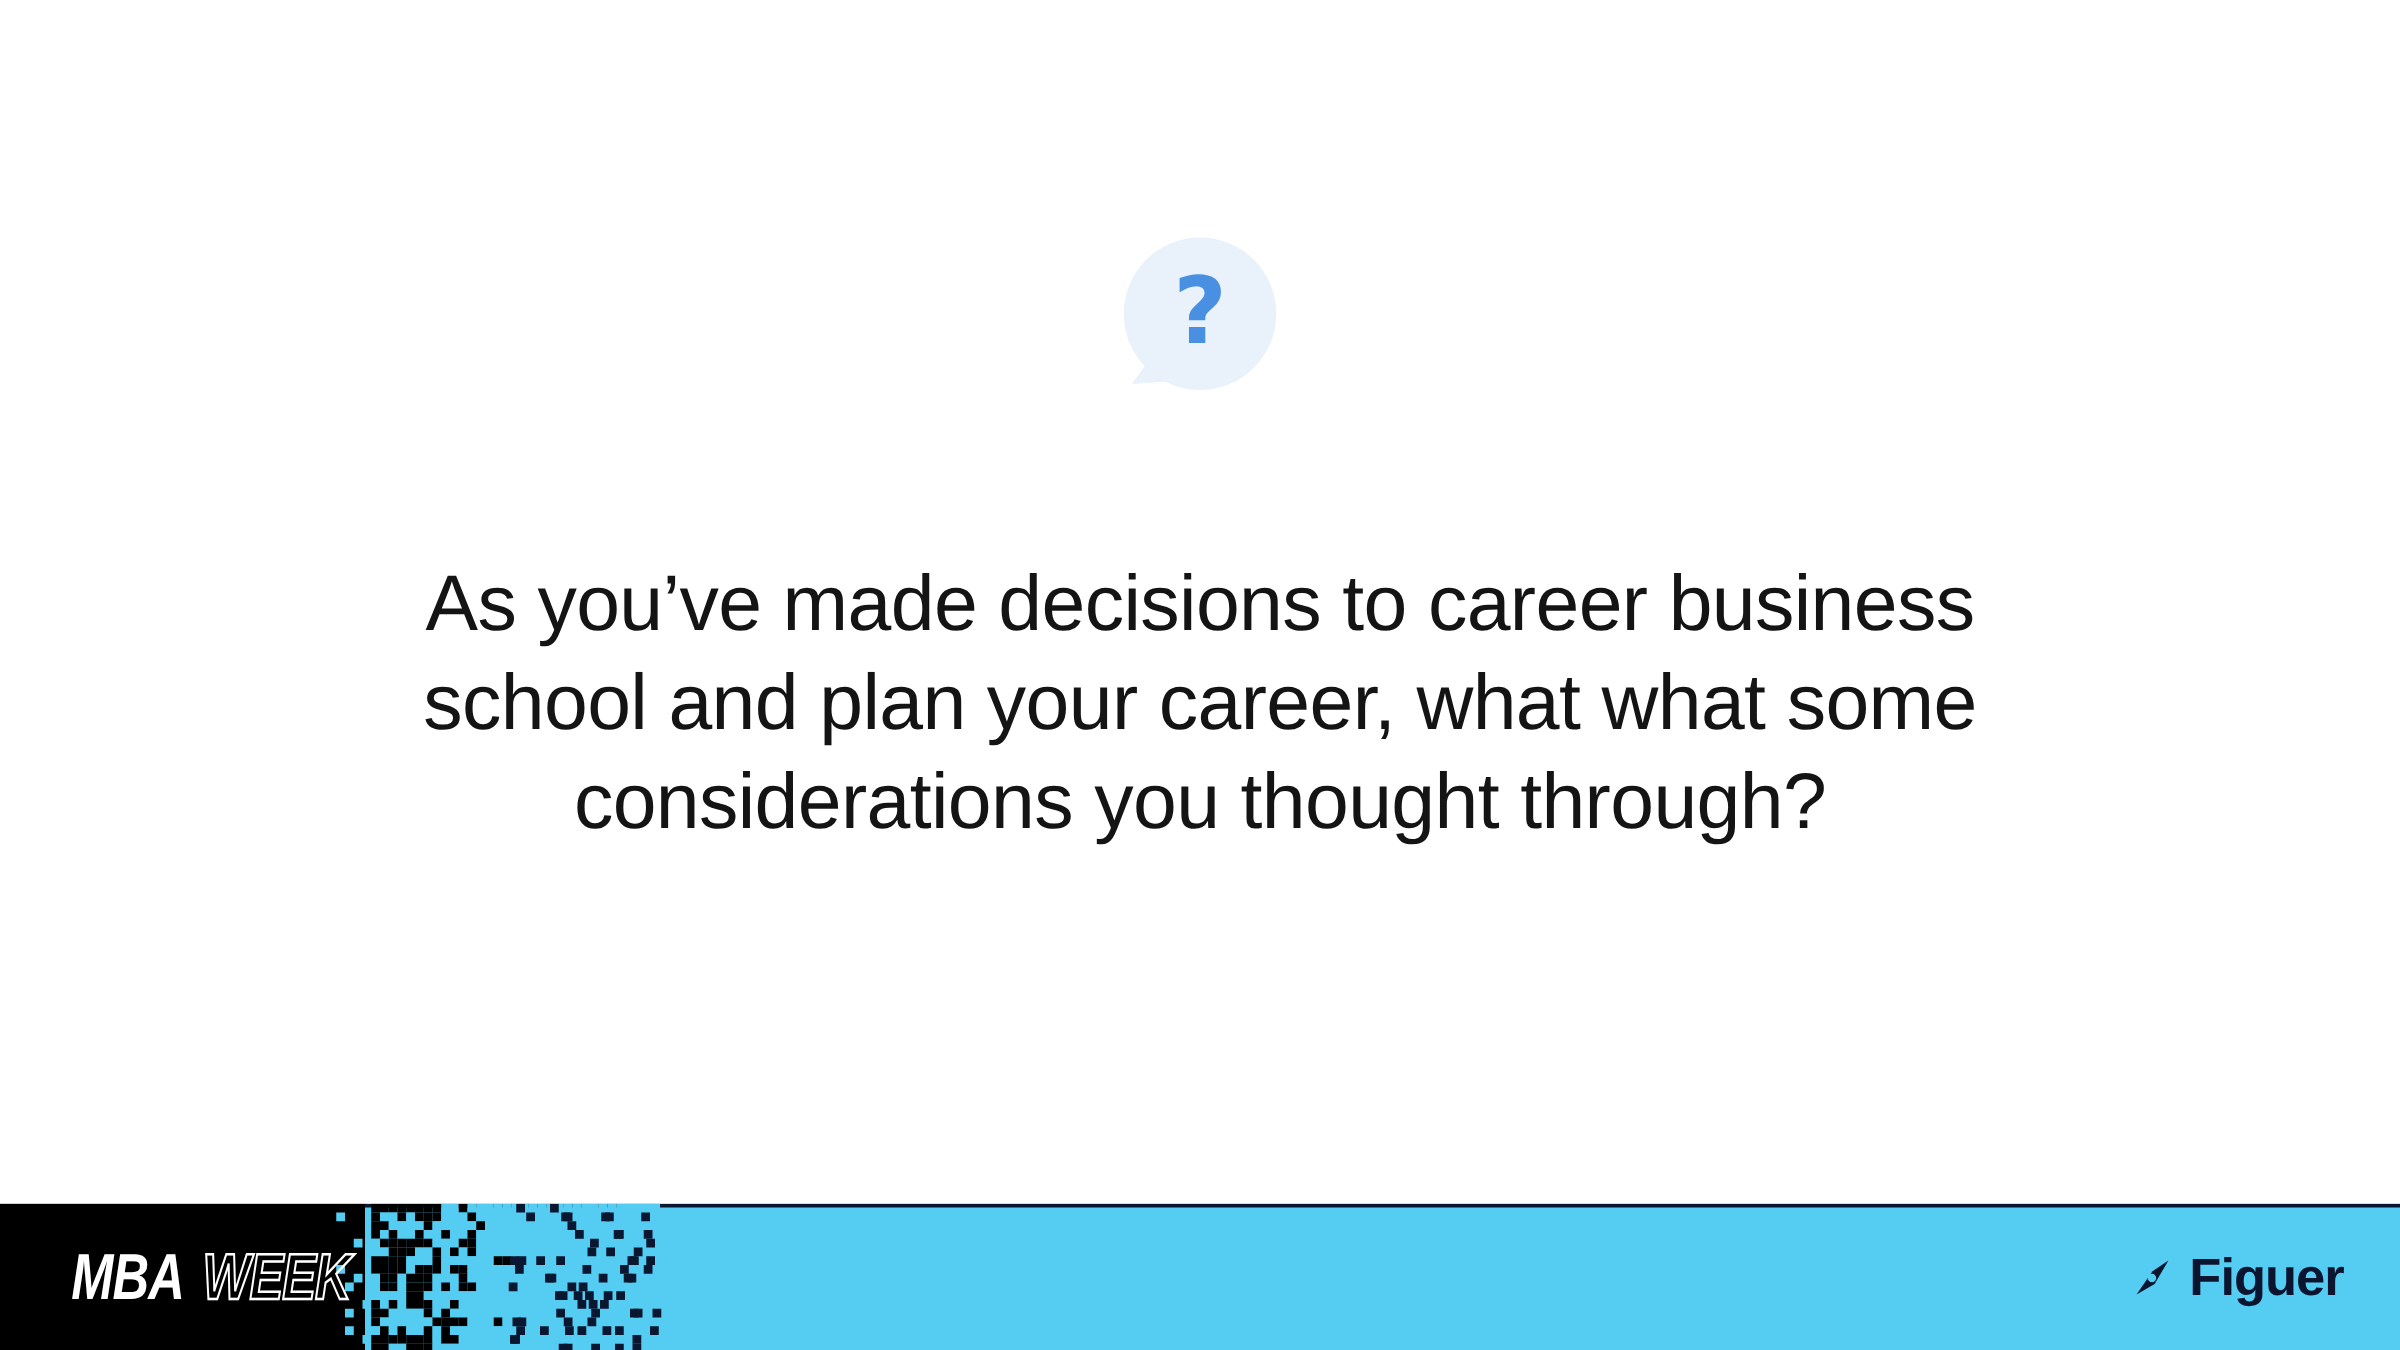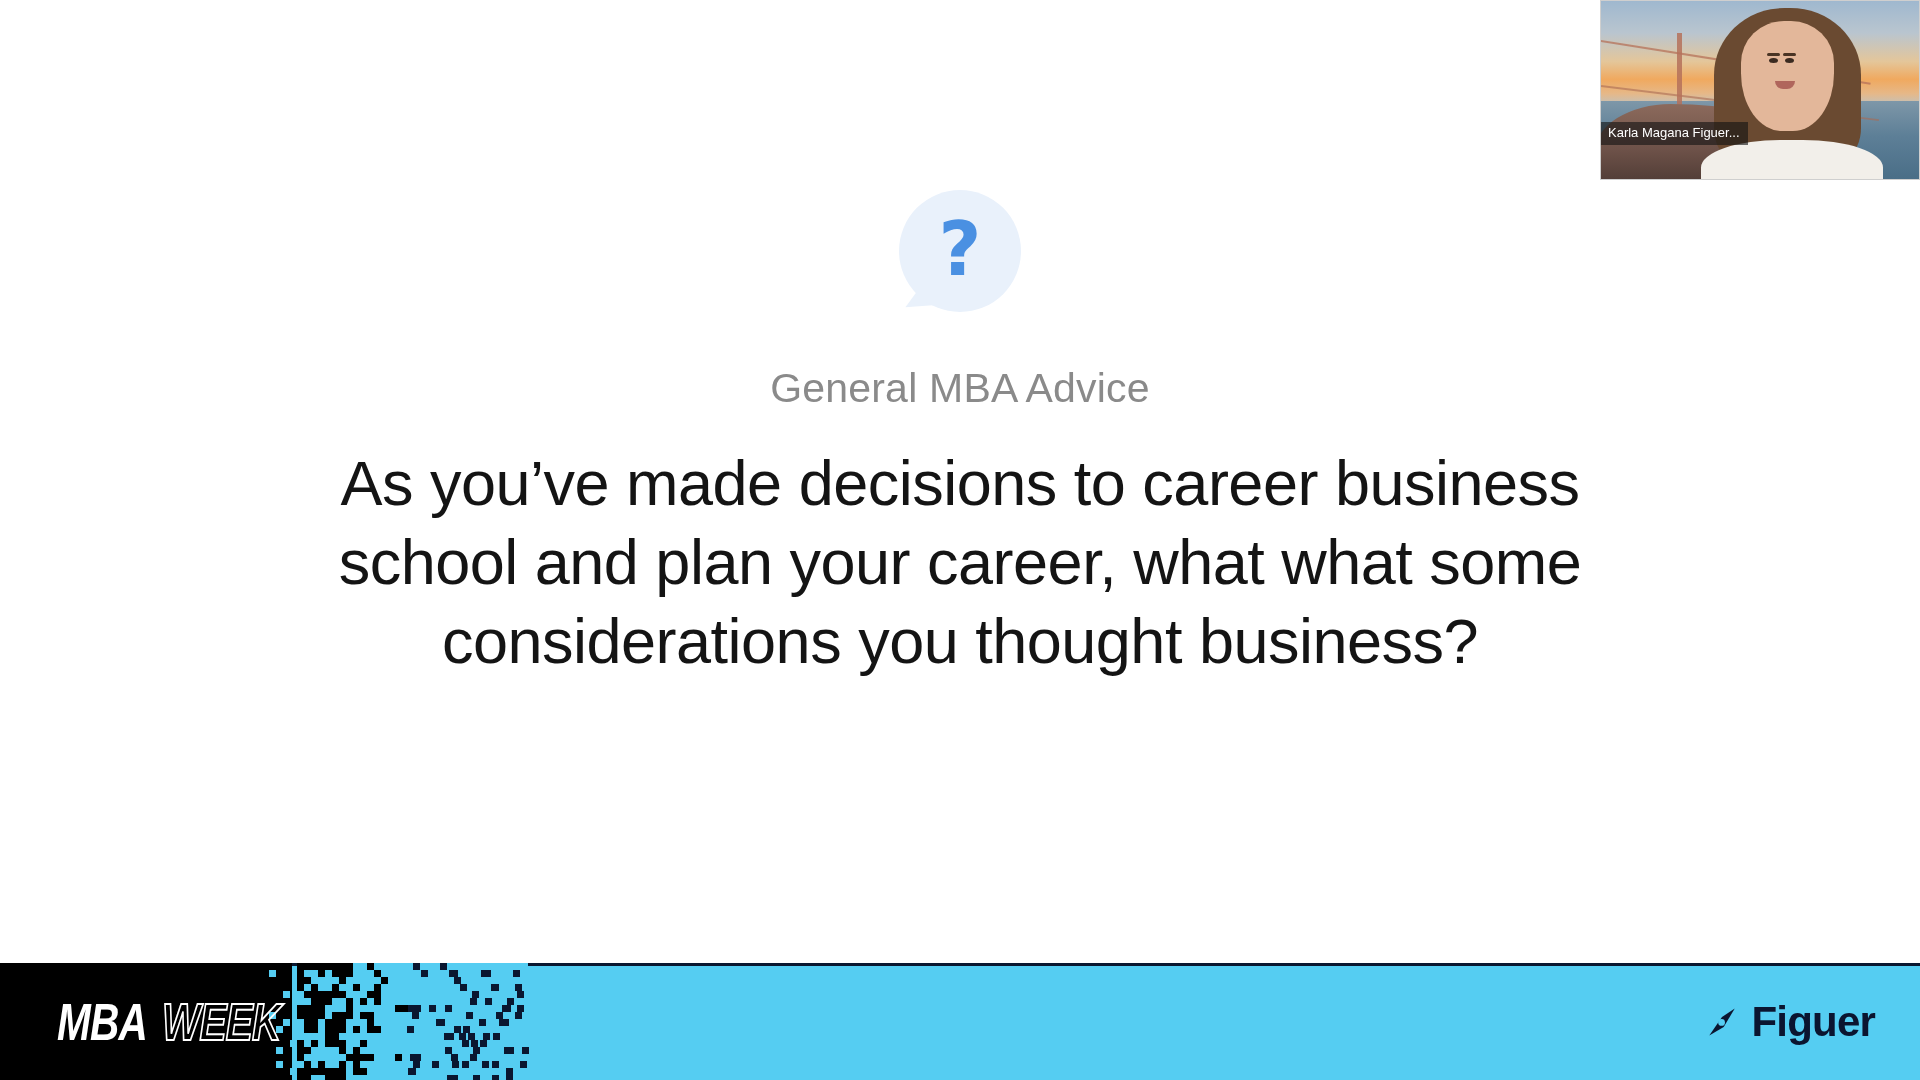--- a/index.html
+++ b/index.html
@@ -369,26 +369,25 @@
 <div class="slide">
 
   <div class="slide-body">
 
     <div class="bubble-wrap">
       <div class="bubble-tail"></div>
       <div class="bubble"></div>
       <div class="bubble-qmark">?</div>
     </div>
 
-    <div class="category">General MBA Advice</div>
 
     <div class="question">
       <div>As you’ve made decisions to career business</div>
       <div>school and plan your career, what what some</div>
-      <div>considerations you thought business?</div>
+      <div>considerations you thought through?</div>
     </div>
 
   </div>
 
   <div class="footer">
     <div class="footer-topline"></div>
     <div class="footer-black"></div>
     <div class="dither" id="dither">
         <div class="px" style="left: 42px; top: 0px; background: rgb(0, 0, 0);"></div>
         <div class="px" style="left: 49px; top: 0px; background: rgb(0, 0, 0);"></div>
@@ -1040,37 +1039,14 @@
 
     <div class="leland">
       <svg class="leland-mark" viewBox="0 0 40 40">
         <path d="M35 4 L20 14 L5 36 L22 26 Z" fill="#0b1530"></path>
         <circle cx="19.5" cy="20.5" r="4" fill="#55cdf2"></circle>
       </svg>
       <span class="leland-word">Figuer</span>
     </div>
   </div>
 
-  <div class="video-tile">
-    <div class="vt-sky"></div>
-    <div class="vt-water"></div>
-    <div class="vt-cable"></div>
-    <div class="vt-deck"></div>
-    <div class="vt-bridge-tower"></div>
-    <div class="vt-bridge-tower2"></div>
-    <div class="vt-headland"></div>
-
-    <div class="vt-person">
-      <div class="vt-hair"></div>
-      <div class="vt-shirt"></div>
-      <div class="vt-face">
-        <div class="vt-brow-l"></div>
-        <div class="vt-brow-r"></div>
-        <div class="vt-eye-l"></div>
-        <div class="vt-eye-r"></div>
-        <div class="vt-mouth"></div>
-      </div>
-    </div>
-
-    <div class="vt-name">Karla Magana Figuer...</div>
-  </div>
 
 </div>
 
 </body></html>

